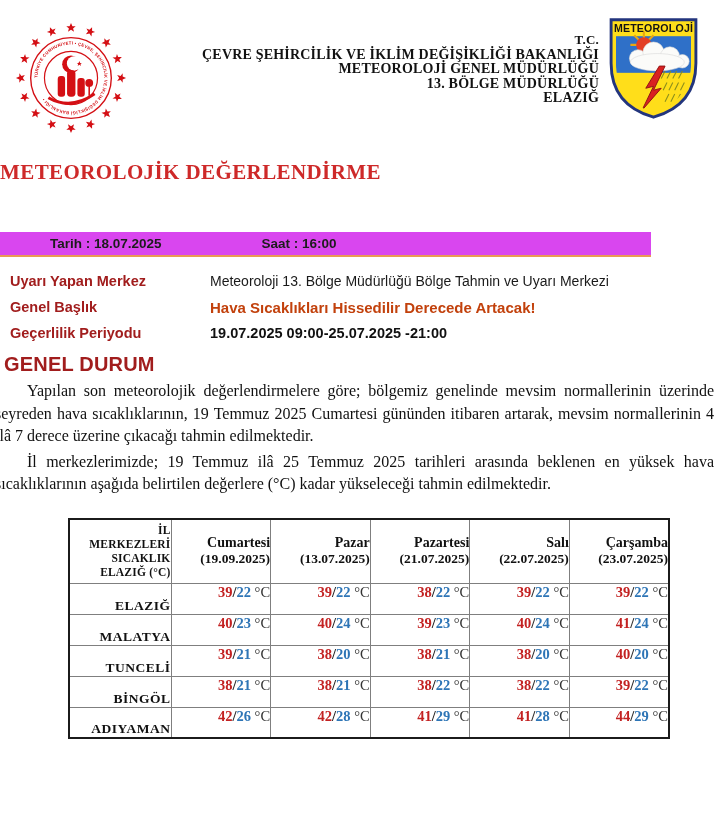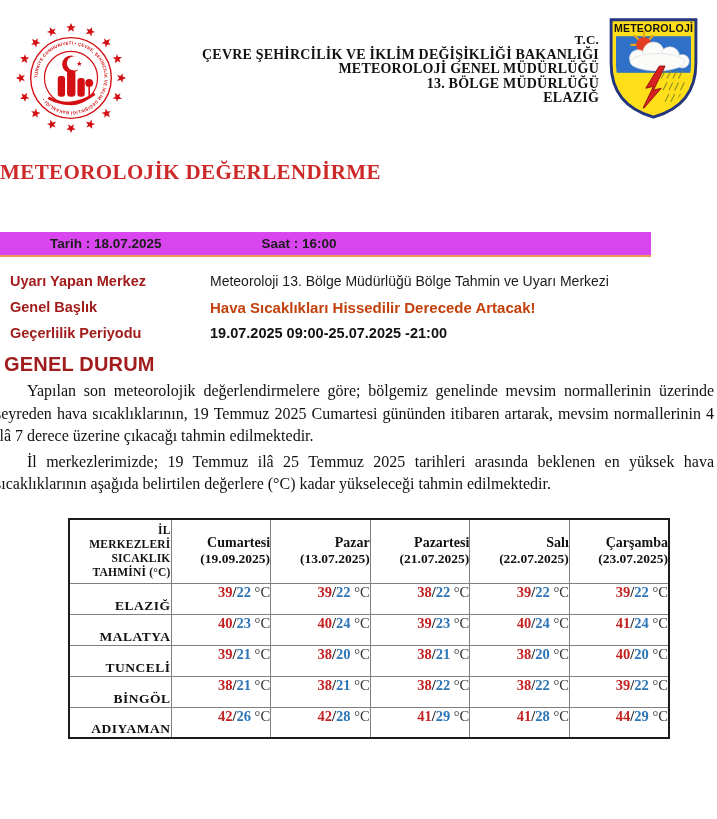--- a/index.html
+++ b/index.html
@@ -205,21 +205,21 @@
         <col style="width:99.6px">
       <col style="width:99.6px">
         <col style="width:99.6px">
     </colgroup>
     <thead>
         <tr>
           <th class="corner">
             <div>İL</div>
             <div>MERKEZLERİ</div>
             <div>SICAKLIK</div>
-            <div>TAHMİNİ (°C)</div>
+            <div>ELAZIĞ (°C)</div>
           </th>
           <th class="day">
             <div>Cumartesi</div>
             <div class="date">(19.09.2025)</div>
           </th>
           <th class="day">
             <div>Pazar</div>
             <div class="date">(13.07.2025)</div>
           </th>
           <th class="day">

